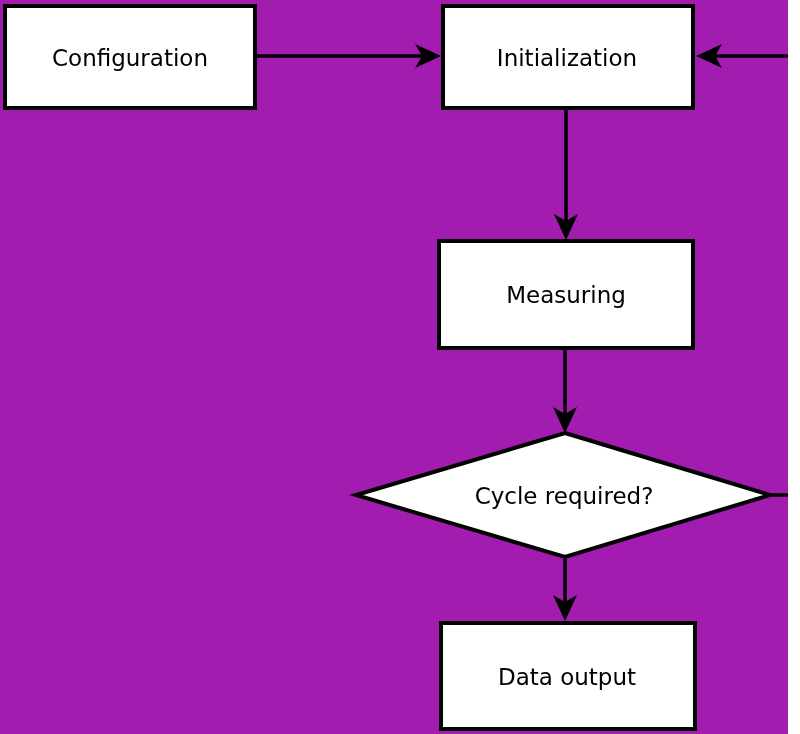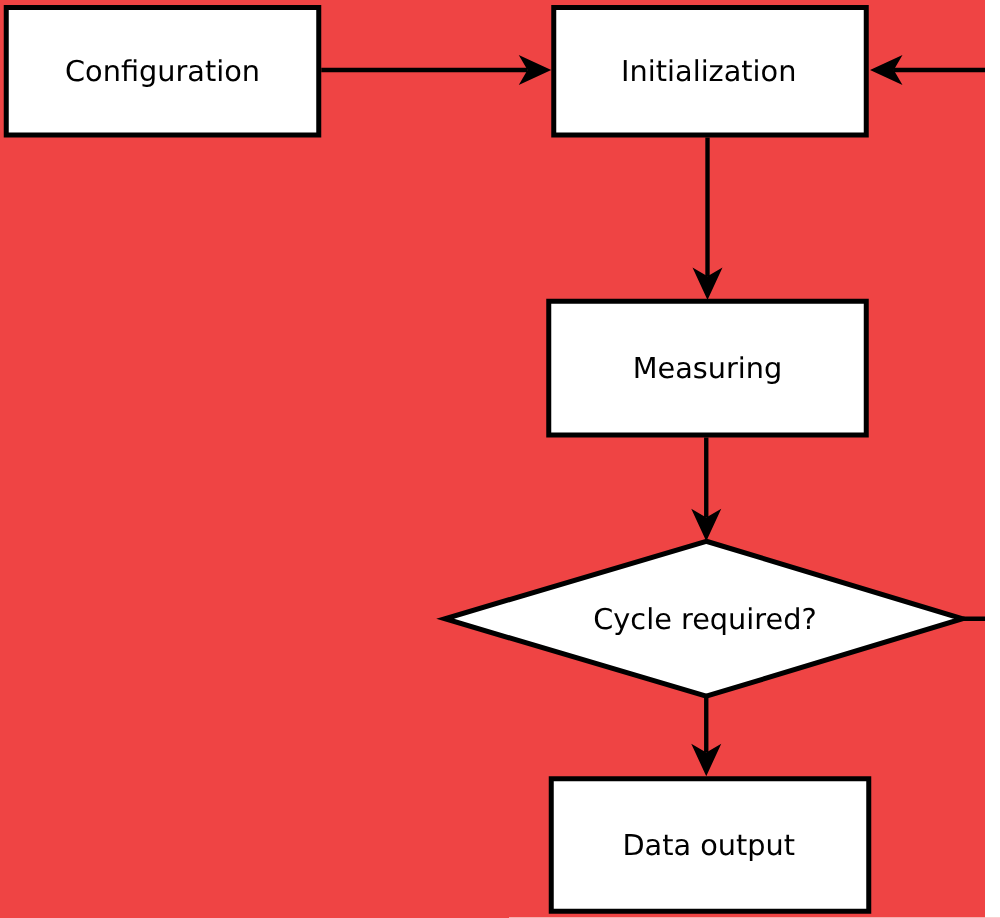--- a/index.html
+++ b/index.html
@@ -4,21 +4,21 @@
 <style>
   html, body {
     margin: 0;
     padding: 0;
     background: #ffffff;
   }
   .canvas {
     position: relative;
     width: 788px;
     height: 734px;
-    background: #ef4444;
+    background: #a21caf;
     overflow: hidden;
   }
   svg {
     display: block;
   }
   .node-shape {
     fill: #ffffff;
     stroke: #000000;
     stroke-width: 4;
   }

